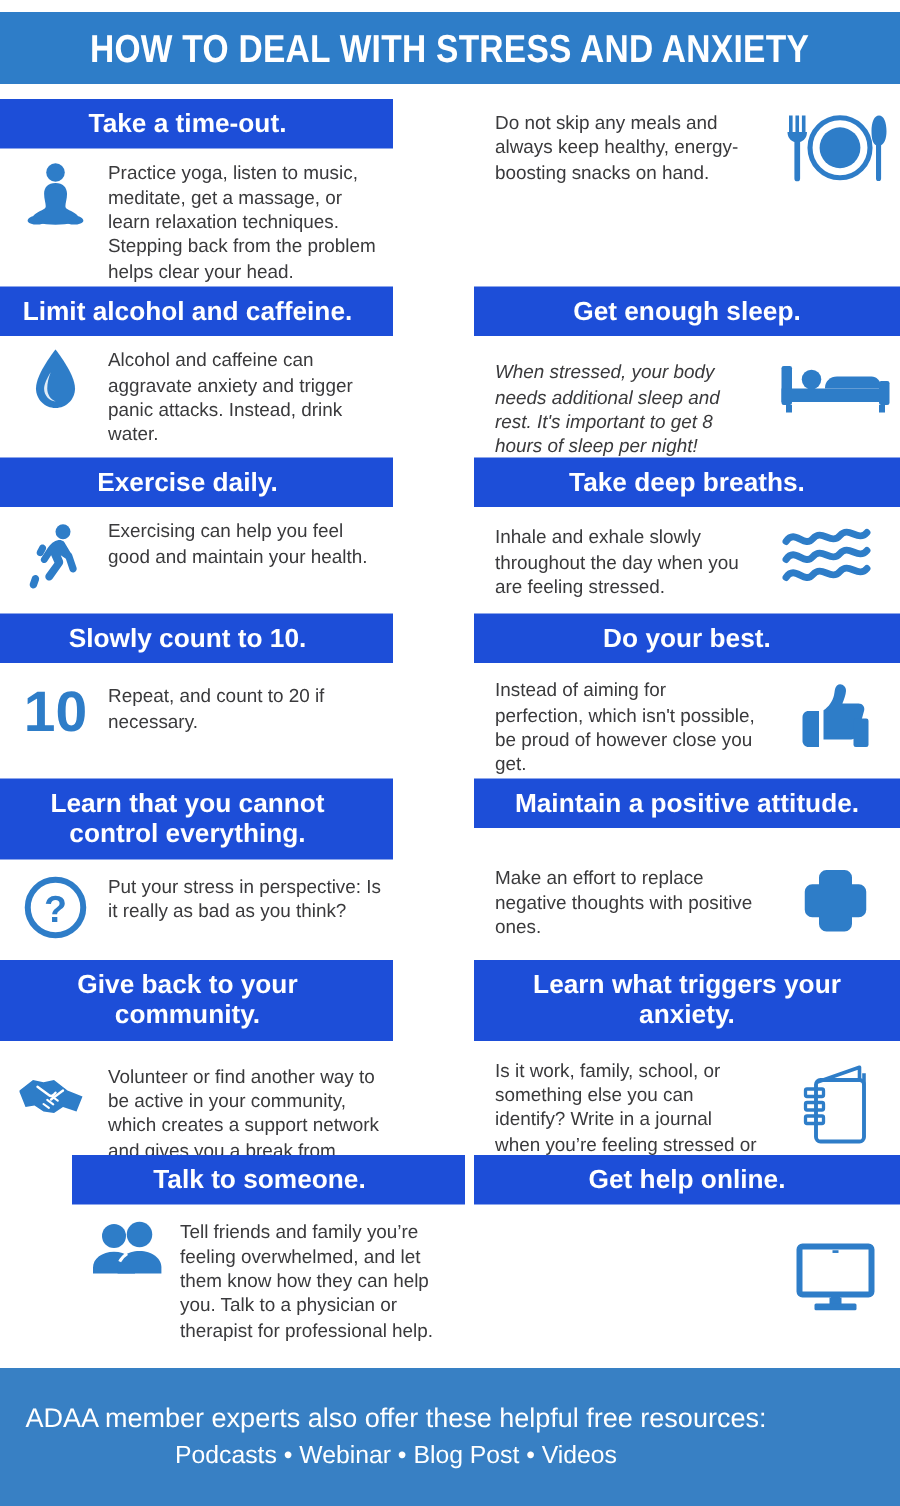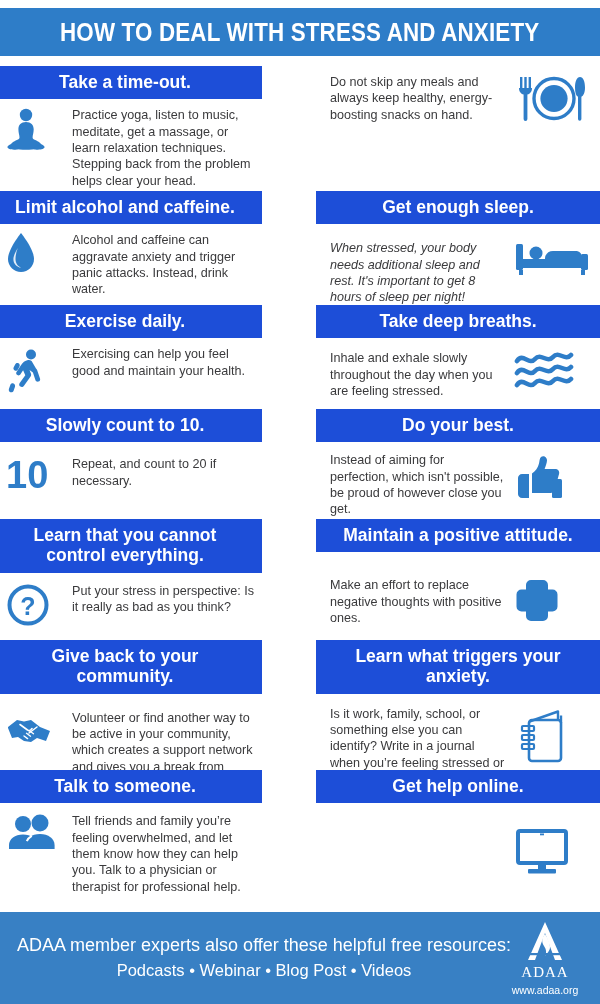--- a/index.html
+++ b/index.html
@@ -71,20 +71,21 @@
     padding-top: 8px;
     box-sizing: border-box;
   }
   .tip-body.icon-left  { flex-direction: row; }
   .tip-body.icon-right { flex-direction: row-reverse; justify-content: flex-end; }
 
   .tip-icon {
     flex: 0 0 auto;
     display: flex;
     align-items: center;
+    justify-content: center;
     color: #2E7DC8;
   }
   .icon-left  .tip-icon { width: 62px; margin-left: 6px; }
   .icon-right .tip-icon { width: 86px; margin-left: 6px; }
 
   .tip-text {
     flex: 1 1 auto;
     color: #3A3A3C;
     font-size: 12.6px;
     line-height: 1.30;
@@ -224,21 +225,21 @@
             <path d="M2 17l9-7 7 1.5 7-1.5 9 7 10 4-4 10-9-3-6 4-7-1-6-4-6 1-4-10z" fill="#2E7DC8"></path>
             <path d="M14 14.5l7.5 5.5c1 .8 2.4.7 3.3-.2l1.2-1.3" fill="none" stroke="#ffffff" stroke-width="1.6" stroke-linecap="round"></path>
             <path d="M23 20.5l4.5 3.2M20.5 23.3l4 2.9M18 26l3.6 2.6" fill="none" stroke="#ffffff" stroke-width="1.4" stroke-linecap="round"></path>
             <path d="M31 17l-8 6" fill="none" stroke="#ffffff" stroke-width="1.5" stroke-linecap="round"></path>
           </svg>
         </div>
         <div class="tip-text">Volunteer or find another way to be active in your community, which creates a support network and gives you a break from everyday stress.</div>
       </div>
     </div>
 
-    <div class="tip" style="top:704px;height:140px;">
+    <div class="tip" style="top:704px;height:140px;margin-left:48px;">
       <div class="tip-bar">Talk to someone.</div>
       <div class="tip-body icon-left" style="padding-top:10px;">
         <div class="tip-icon">
           <svg width="52" height="42" viewBox="0 0 52 42" aria-hidden="true">
             <circle cx="17" cy="11" r="8" fill="#2E7DC8"></circle>
             <path d="M17 21.5c-8 0-14 4.6-14 10.6V36h28v-3.9c0-6-6-10.6-14-10.6z" fill="#2E7DC8"></path>
             <circle cx="34" cy="10" r="8.5" fill="#2E7DC8"></circle>
             <path d="M34 21c-8.3 0-14.6 4.8-14.6 11V36H48.6v-4c0-6.2-6.3-11-14.6-11z" fill="#2E7DC8"></path>
             <path d="M25.8 22.8c-2.2 1.3-4 3.1-5 5.3" fill="none" stroke="#ffffff" stroke-width="2"></path>
           </svg>
@@ -362,26 +363,15 @@
       </div>
     </div>
 
   </div>
 
   <div class="footer-band">
     <div class="footer-text">
       <div class="footer-line1">ADAA member experts also offer these helpful free resources:</div>
       <div class="footer-line2">Podcasts • Webinar • Blog Post • Videos</div>
     </div>
-    <div class="footer-logo">
-      <span class="logo-mark">
-        <svg width="46" height="42" viewBox="0 0 46 42" aria-hidden="true">
-          <path d="M23 2L40 40H33L23 13 13 40H6L23 2z" fill="#ffffff"></path>
-          <path d="M23 14c3 5 5 9 5 13s-3 6-5 9c2-4 1-7-1-10s-3-7 1-12z" fill="#ffffff"></path>
-          <rect x="5" y="33" width="36" height="2.2" fill="#3880C4"></rect>
-        </svg>
-      </span>
-      <span class="logo-word">ADAA</span>
-      <span class="logo-url">www.adaa.org</span>
-    </div>
   </div>
 
 </div>
 
 </body></html>

